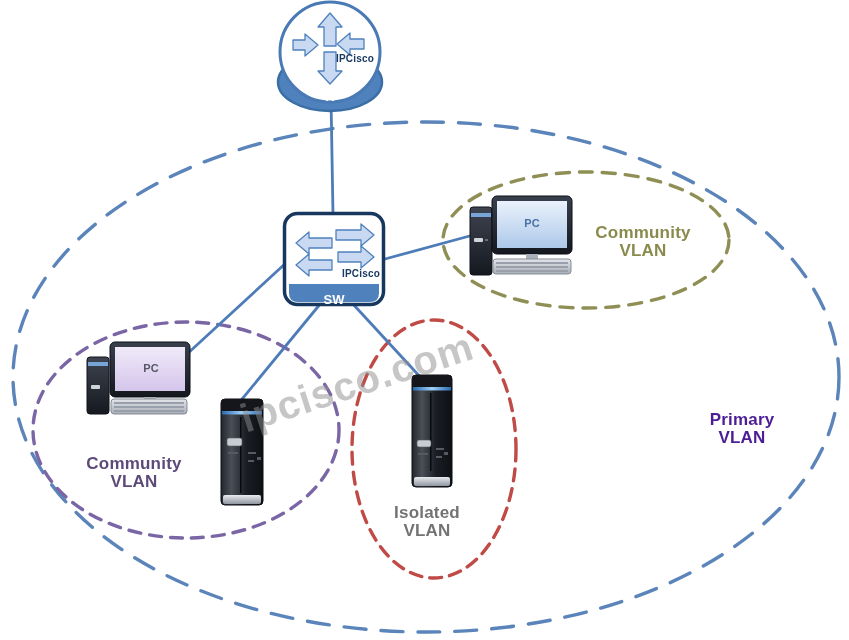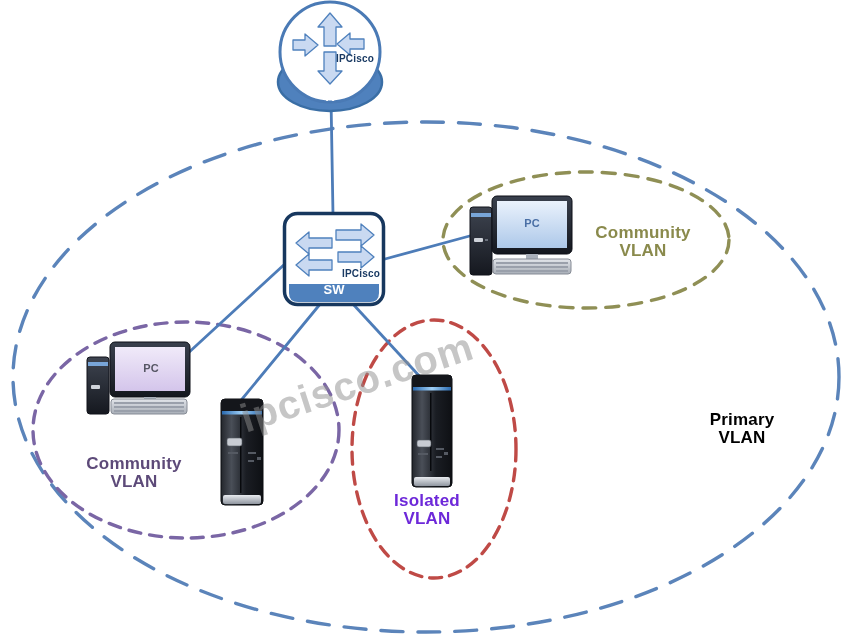--- a/index.html
+++ b/index.html
@@ -3,24 +3,24 @@
 <meta charset="utf-8">
 <style>
   html,body{margin:0;padding:0;background:#ffffff;}
   .stage{
     position:relative;width:849px;height:640px;background:#ffffff;
     overflow:hidden;font-family:"Liberation Sans",sans-serif;
   }
   .stage svg{position:absolute;left:0;top:0;}
   .lbl{position:absolute;font-weight:700;text-align:center;}
   .vlan-label{width:110px;font-size:17px;line-height:18px;letter-spacing:.2px;}
-  .lbl-primary{color:#000000;}
+  .lbl-primary{color:#4c1d95;}
   .lbl-olive{color:#8a8a4c;}
   .lbl-purple{color:#5d4a79;}
-  .lbl-red{color:#6d28d9;}
+  .lbl-red{color:#737373;margin-top:12px;}
   .dev-white{color:#ffffff;font-size:13px;width:40px;}
   .brand{color:#1a3a63;font-size:10px;width:60px;text-align:right;letter-spacing:.2px;}
   .pc-screen-label{font-size:11px;width:40px;}
   .pc-blue{color:#4a6fa5;}
   .pc-gray{color:#565664;}
   .watermark{
     position:absolute;left:232px;top:360px;width:250px;
     font-size:40px;font-weight:700;color:#8f8f8f;opacity:.5;
     transform:rotate(-18deg);transform-origin:center;letter-spacing:1px;
     text-align:center;white-space:nowrap;
@@ -164,21 +164,21 @@
           <rect x="436" y="448" width="8" height="2"></rect>
         <rect x="436" y="456" width="6" height="2"></rect>
           <rect x="444" y="452" width="4" height="3"></rect>
       </g>
       <rect x="414" y="477" width="36" height="9" rx="2" fill="url(#baseGrad)"></rect>
     </g>
   </svg>
 
   <div class="lbl dev-white" style="left:310px;top:89px;">R</div>
   <div class="lbl brand" style="left:314px;top:53px;">IPCisco</div>
-  <div class="lbl dev-white" style="left:314px;top:282px;">SW</div>
+  <div class="lbl dev-white" style="left:314px;top:292px;">SW</div>
   <div class="lbl brand" style="left:320px;top:268px;">IPCisco</div>
   <div class="lbl pc-screen-label pc-blue" style="left:512px;top:217px;">PC</div>
   <div class="lbl pc-screen-label pc-gray" style="left:131px;top:362px;">PC</div>
 
   <div class="lbl vlan-label lbl-primary" style="left:687px;top:411px;">
     <div>Primary</div>
     <div>VLAN</div>
   </div>
   <div class="lbl vlan-label lbl-olive" style="left:588px;top:224px;">
     <div>Community</div>

